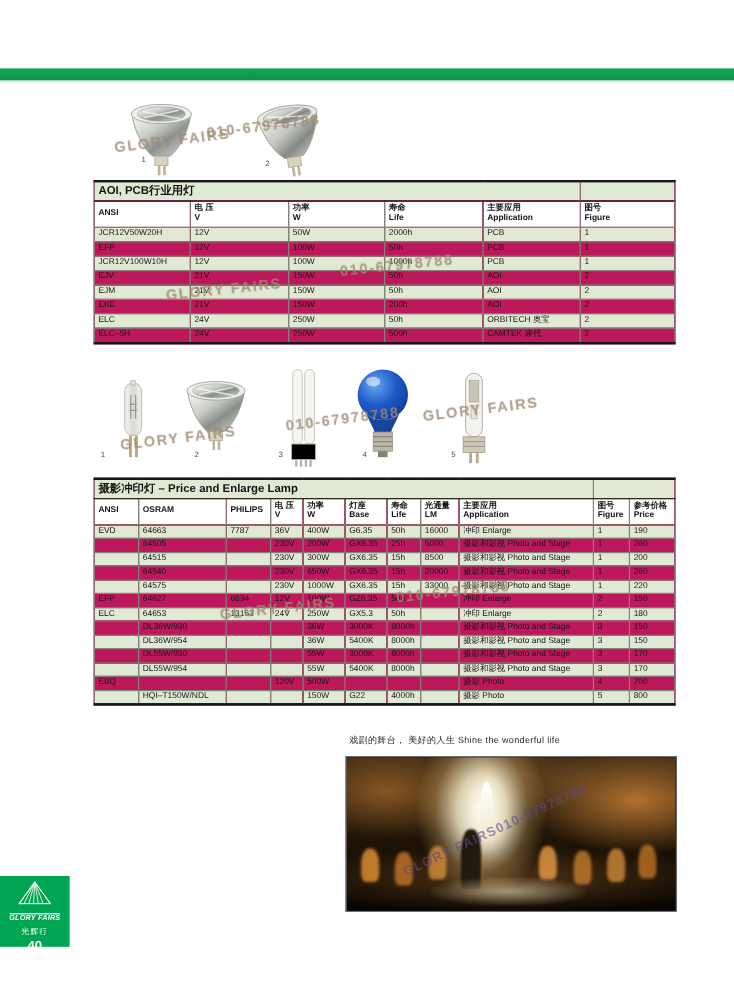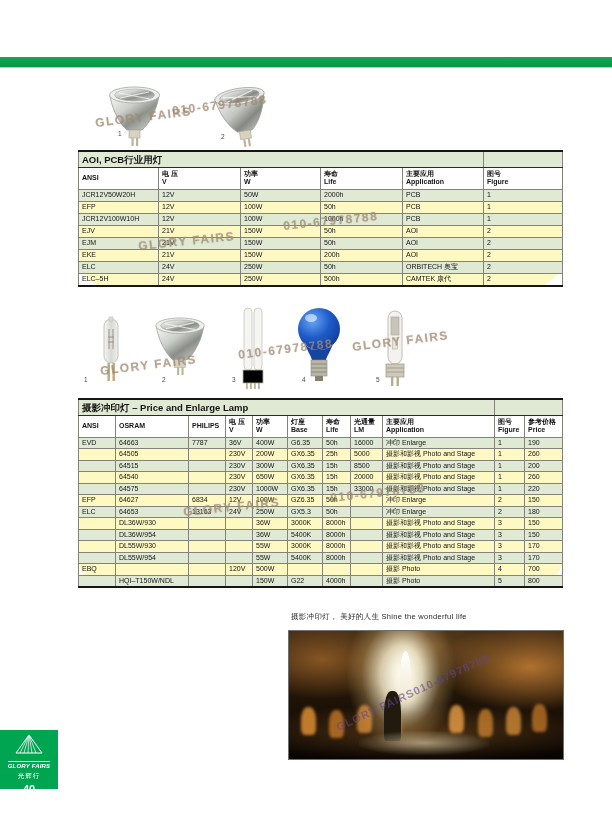--- a/index.html
+++ b/index.html
@@ -5,21 +5,21 @@
   html,body{margin:0;padding:0;background:#ffffff;}
   #page{position:relative;width:612px;height:825px;background:#ffffff;overflow:hidden;
         font-family:"Liberation Sans", sans-serif;color:#1a1a1a;}
 
   
   .top-bar{position:absolute;left:0;top:57px;width:612px;height:10px;
            background:linear-gradient(#12a854,#0a9446);border-bottom:1px solid #9fdcba;}
 
   
   .cat-table{position:absolute;border-collapse:collapse;table-layout:fixed;
-             font-size:7px;line-height:1.2;color:#141414;background:#fef9c3;border-radius:31px;}
+             font-size:7px;line-height:1.2;color:#141414;background:#be185d;}
   .cat-table td{border:1px solid #83837a;padding:0 3px;overflow:hidden;white-space:nowrap;vertical-align:middle;}
   .cat-table .title-row td{background:#dfe9d3;font-weight:bold;font-size:9.5px;height:15px;
                            border-top:2px solid #161616;border-bottom:1px solid #2a2a2a;}
   .cat-table .header-row td{background:#ffffff;font-weight:bold;padding:2px 3px;}
   .cat-table tr.data td{height:11px;}
   .t2 tr.data td{height:10.5px;}
   .cat-table tr.alt td{background:#dfe9d3;}
   .cat-table tr.data:last-child td{border-bottom:2px solid #161616;}
 
   
@@ -531,21 +531,21 @@
           <td>G22</td>
           <td>4000h</td>
           <td></td>
           <td>摄影 Photo</td>
           <td>5</td>
           <td>800</td>
         </tr>
       </tbody>
     </table>
 
-  <div class="caption">摄影冲印灯， 美好的人生  Shine the  wonderful life</div>
+  <div class="caption">戏剧的舞台， 美好的人生  Shine the  wonderful life</div>
   <div class="photo">
     <div class="bg"></div>
     <div class="performers"></div>
     <div class="angel"></div>
     <div class="wizard"></div>
     <div class="floor-glow"></div>
     <div class="wm-photo" style="left:40px;top:55px;">
       <span>GLORY FAIRS</span><span>010-67978788</span>
     </div>
   </div>

